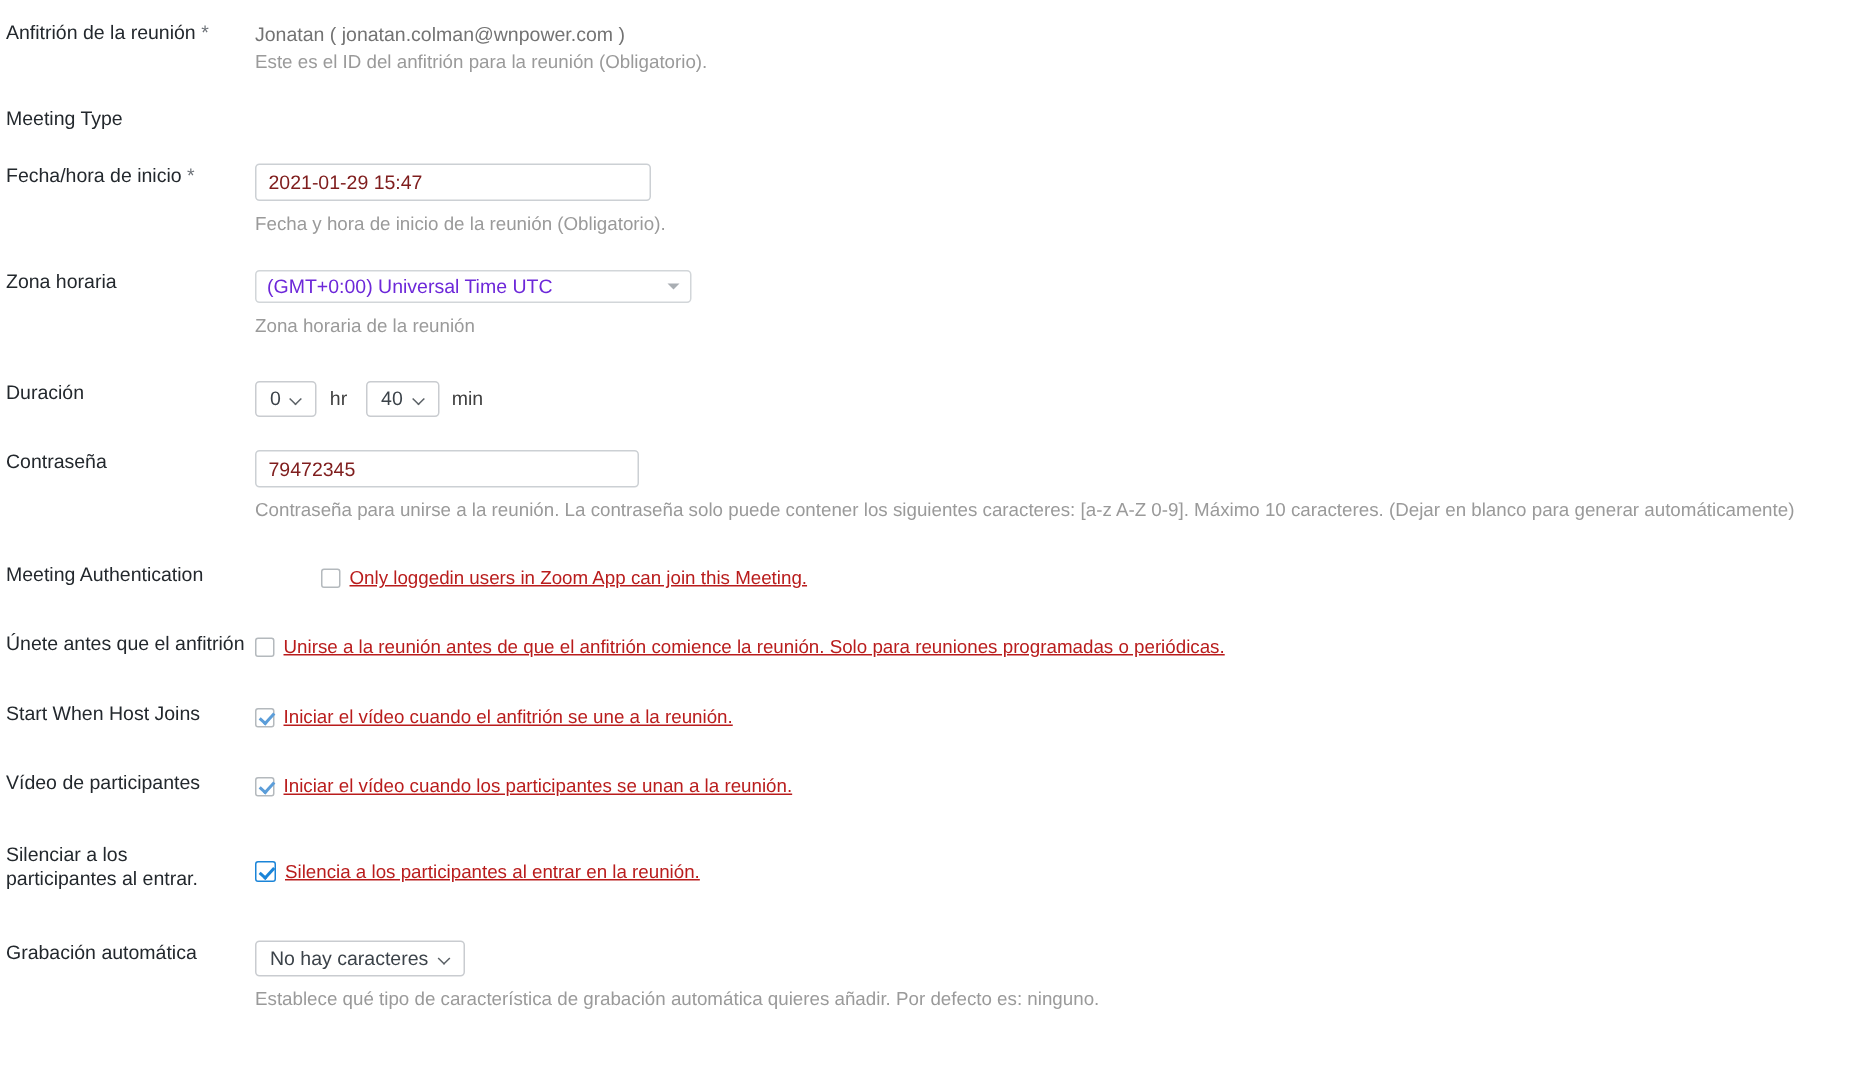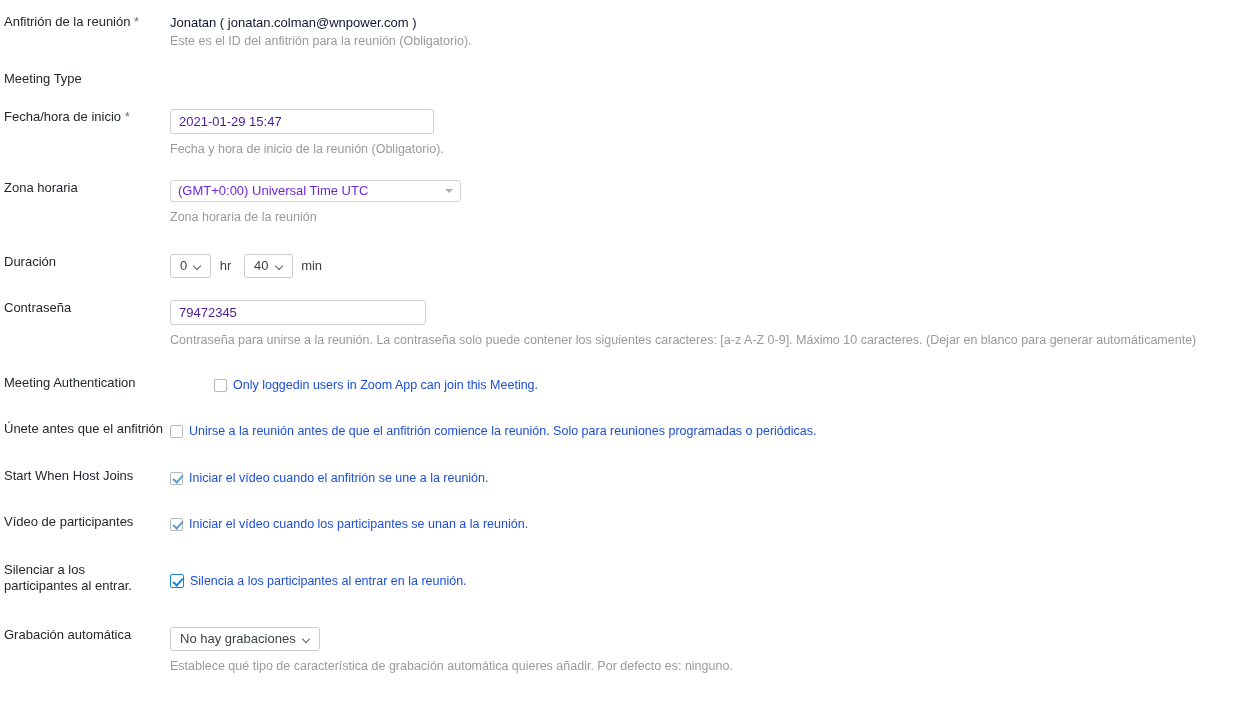--- a/index.html
+++ b/index.html
@@ -51,28 +51,28 @@
     font-size: 12.5px;
     line-height: 17px;
     color: #9a9a9a;
     margin-top: 4px;
     white-space: nowrap;
   }
 
   .static-value {
     font-size: 13px;
     line-height: 17px;
-    color: #0f172a;
+    color: #737373;
   }
 
   
   input.text-input {
     font-family: "Liberation Sans", sans-serif;
     font-size: 13px;
-    color: #4c1d95;
+    color: #7f1d1d;
     padding: 4px 8px;
     border: 1px solid #ccd0d4;
     border-radius: 3px;
     background: #fff;
     box-sizing: border-box;
     height: 25px;
     outline: none;
   }
   input.text-input.datetime { width: 264px; }
   input.text-input.password { width: 256px; }
@@ -181,23 +181,24 @@
     height: 14px;
     flex: 0 0 14px;
   }
   .cbox.focused::after {
     border-right-color: #1a84d8;
     border-bottom-color: #1a84d8;
     left: 4px;
   }
   .check-label {
     font-size: 12.5px;
-    color: #1d4ed8;
+    color: #b91c1c;
     line-height: 16px;
     white-space: nowrap;
+    text-decoration: underline;
   }
 </style>
 </head>
 <body>
 
 <div class="form">
 
   <div class="row" style="padding-top:14px;">
     <div class="label-col"><span>Anfitrión de la reunión</span><span class="req"> *</span></div>
     <div class="field-col">
@@ -300,21 +301,21 @@
         <span class="cbox checked focused"></span>
         <span class="check-label">Silencia a los participantes al entrar en la reunión.</span>
       </div>
     </div>
   </div>
 
   <div class="row" style="padding-top:33px;">
     <div class="label-col"><span>Grabación automática</span></div>
     <div class="field-col" style="padding-top:-2px;">
       <div class="mini-select">
-        <span>No hay grabaciones</span>
+        <span>No hay caracteres</span>
         <span class="chev"></span>
       </div>
       <div class="help" style="margin-top:7px;">Establece qué tipo de característica de grabación automática quieres añadir. Por defecto es: ninguno.</div>
     </div>
   </div>
 
   <div class="row" style="padding-top:26px;">
     
     
   </div>

